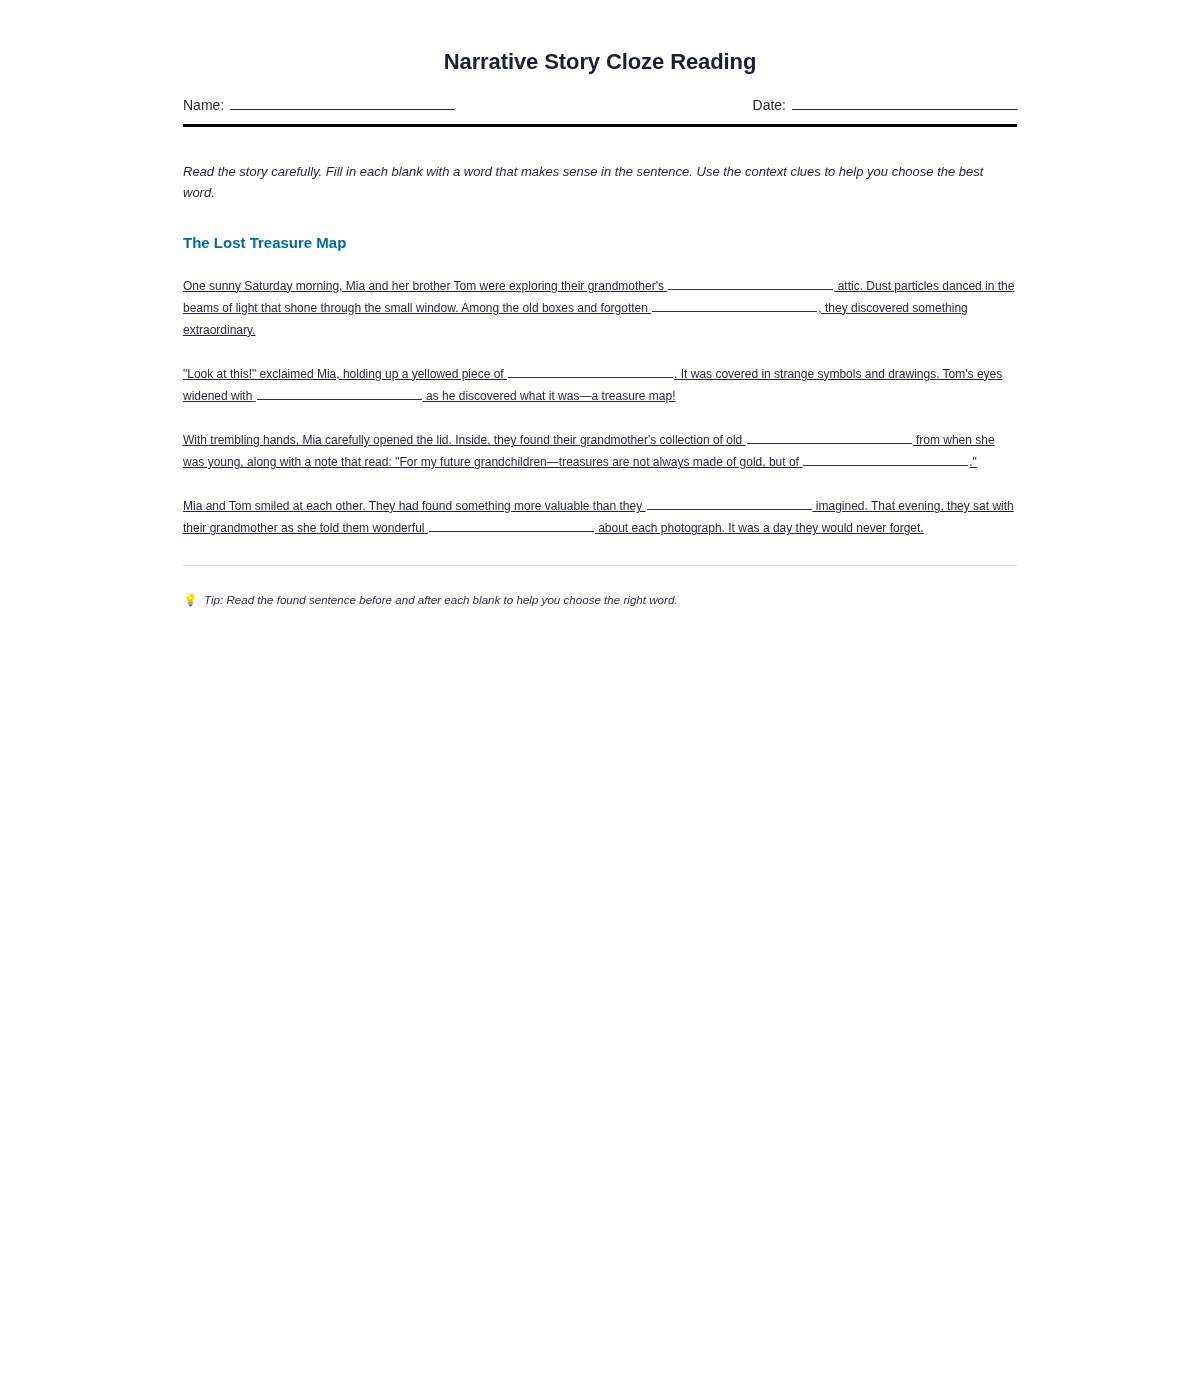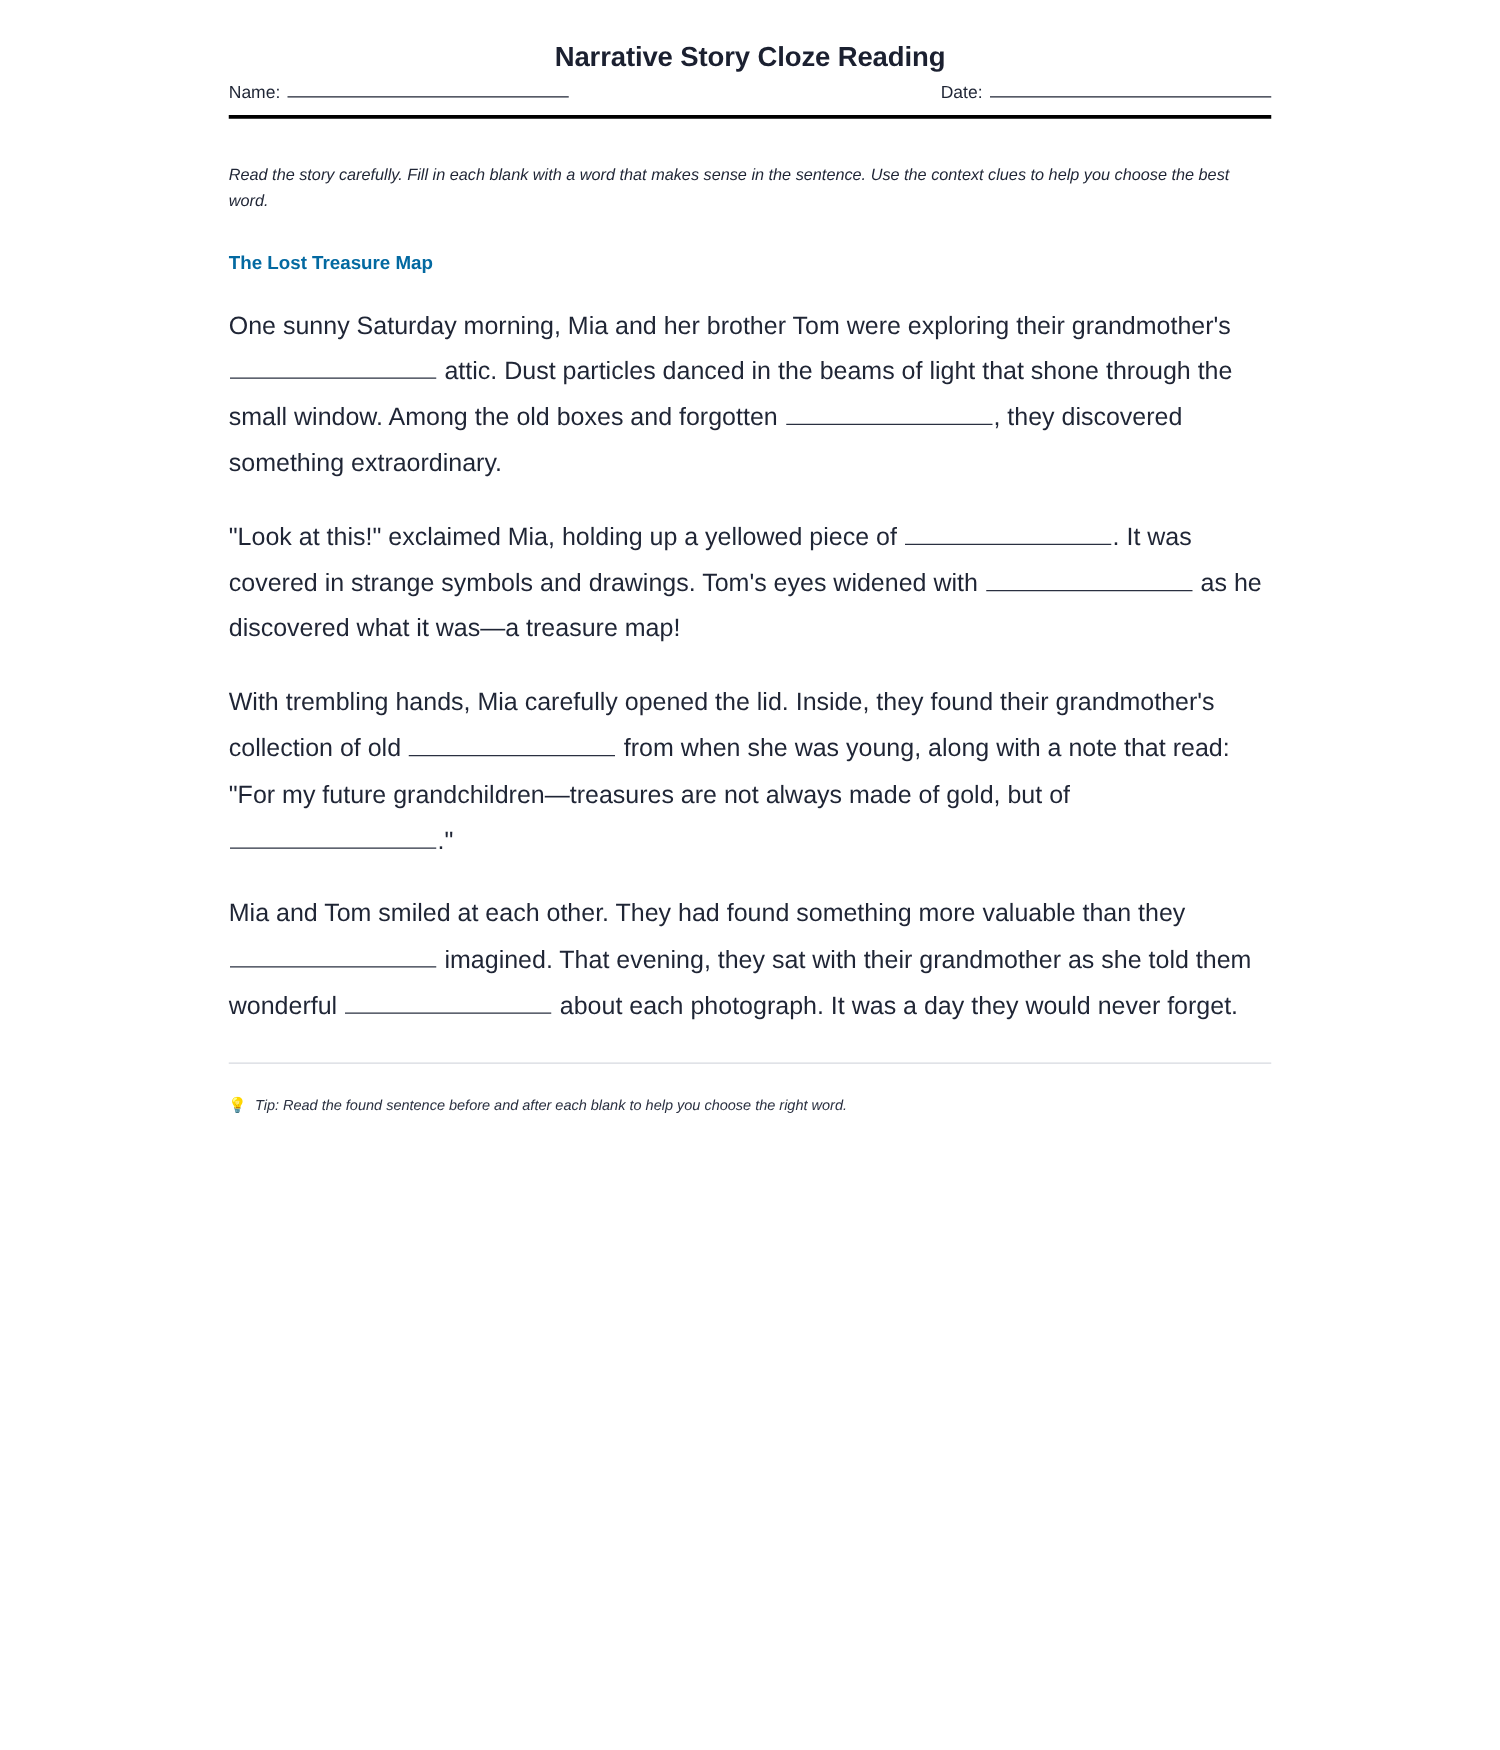--- a/index.html
+++ b/index.html
@@ -24,35 +24,35 @@
   .sheet {
     position: absolute;
     left: 183px;
     top: 0;
     width: 834px;
   }
 
   
   .doc-title {
     margin: 0;
-    padding-top: 33px;
+    padding-top: 49px;
     text-align: center;
     font-size: 22px;
     font-weight: bold;
     letter-spacing: -0.1px;
     color: #1b2030;
     line-height: 1.2;
   }
 
   
   .meta-row {
     display: flex;
     justify-content: space-between;
     align-items: flex-end;
-    margin-top: 6px;
+    margin-top: 22px;
     font-size: 14px;
     color: #1f2535;
   }
   .meta-field {
     display: flex;
     align-items: baseline;
     white-space: nowrap;
   }
   .meta-label {
     font-size: 14px;
@@ -92,25 +92,26 @@
     font-size: 15px;
     font-weight: bold;
     color: #0369a1;
   }
   .story {
     padding-top: 11px;
   }
   .para {
     margin: 0 0 8px 0;
     padding-top: 14px;
-    font-size: 20px;
+    font-size: 12px;
     line-height: 1.84;
     color: #1f2535;
     max-width: 834px;
     text-align: left;
+    text-decoration: underline;
   }
   .para:first-child { padding-top: 13px; }
 
   .blank {
     display: inline-block;
     width: 165px;
     border-bottom: 1px solid #2a3040;
     height: 0.95em;
     vertical-align: baseline;
     margin: 0 1px;

